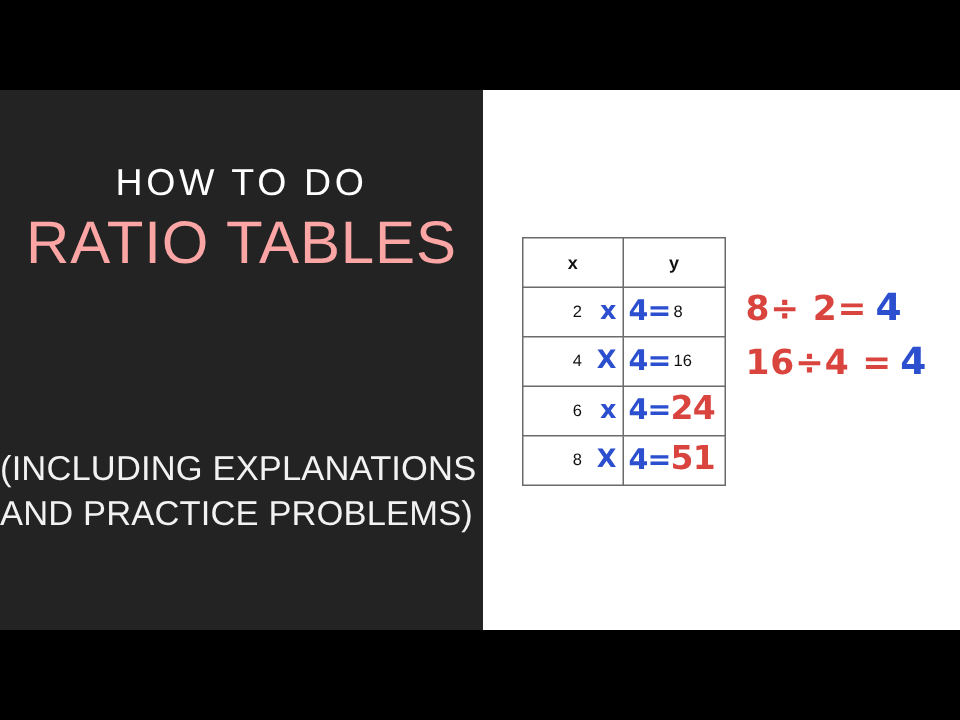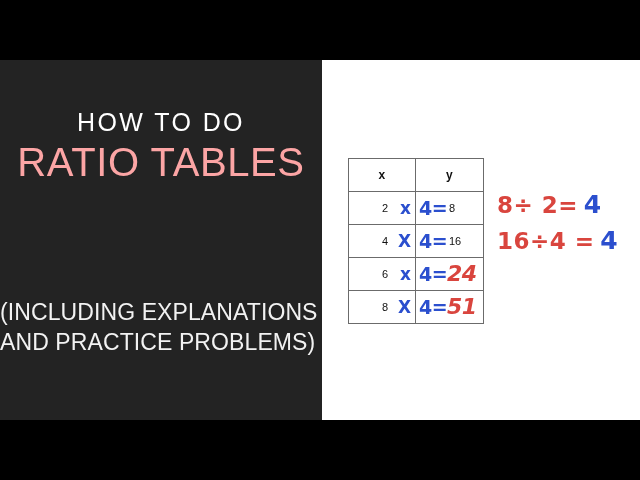--- a/index.html
+++ b/index.html
@@ -171,21 +171,20 @@
   .product-red {
     position: absolute;
     left: 31px;
     top: 50%;
     transform: translateY(-54%);
     font-size: 22px;
     color: #D9453E;
     font-family: "DejaVu Sans", sans-serif;
     font-weight: 700;
     letter-spacing: -0.5px;
-    font-style: italic;
   }
 
   
   #division-work {
     position: absolute;
     left: 175px;  
     top: 128px;   
     width: 145px;
   }
   .division-line {

